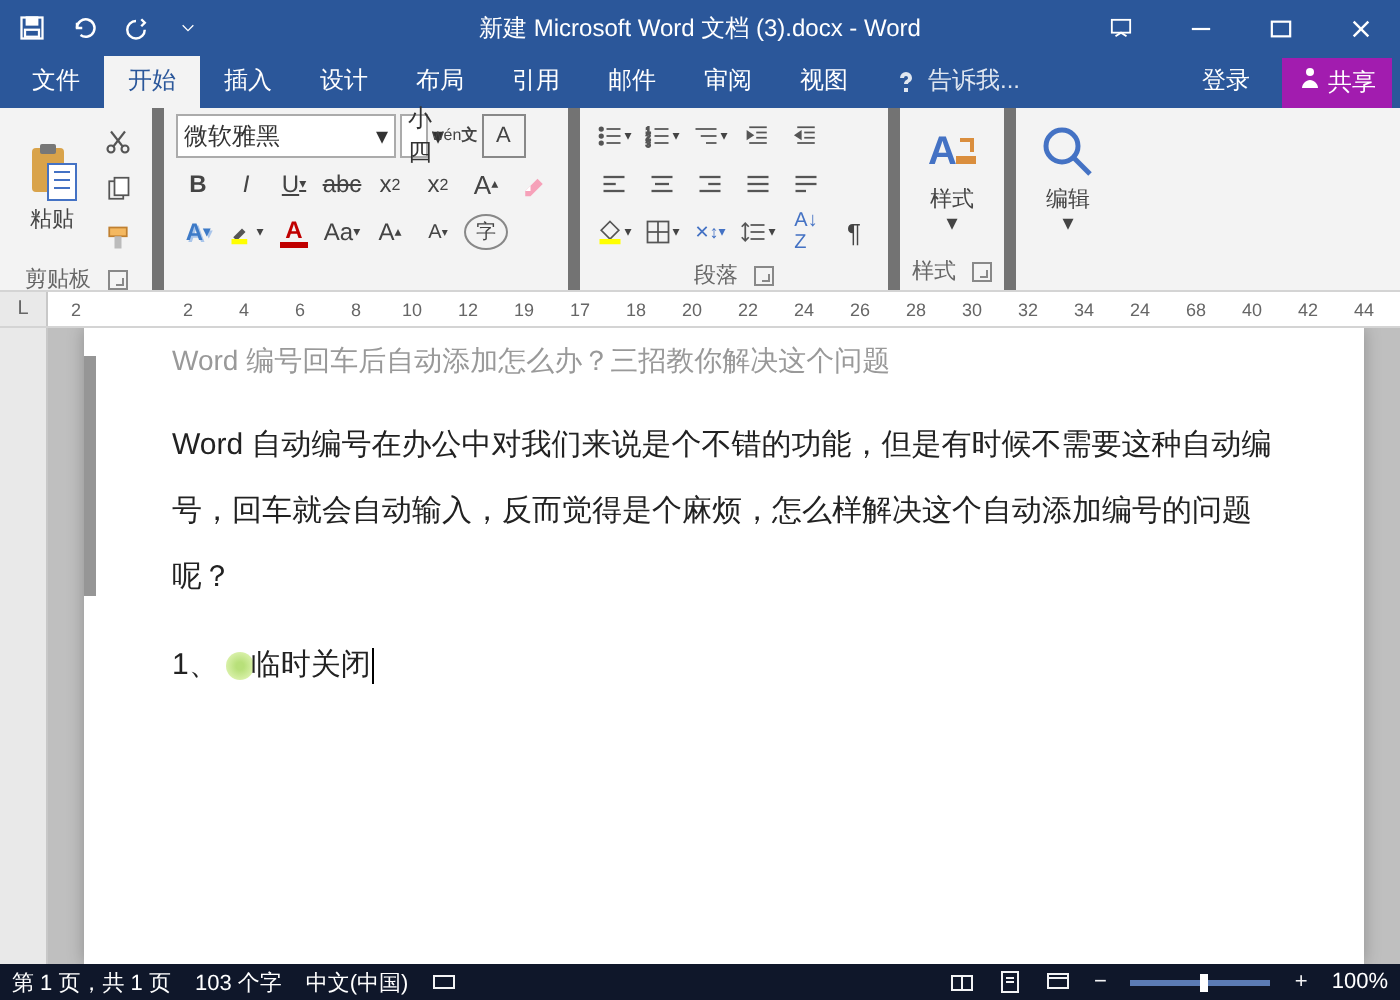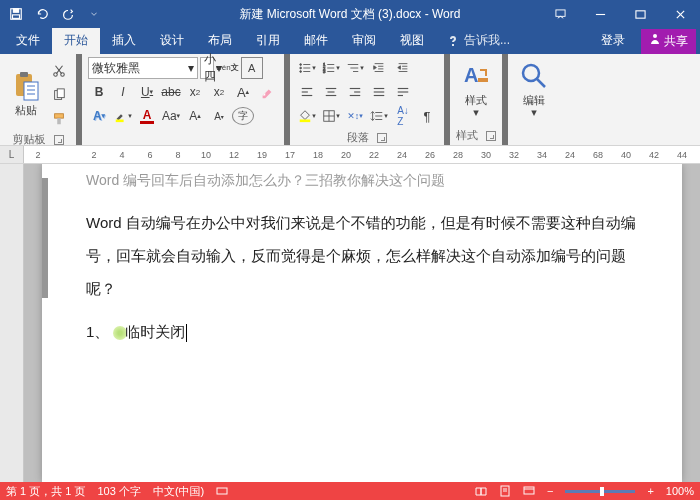--- a/index.html
+++ b/index.html
@@ -41,21 +41,21 @@
 .hruler .ticks span{width:28px;text-align:center}
 .doc-area{height:318px;display:flex;background:#bfbfbf;overflow:hidden}
 .vruler{width:24px;background:#e9e9e9;border-right:1px solid #c8c8c8}
 .page-wrap{flex:1;overflow:hidden;display:flex;justify-content:center;padding-top:0}
 .page{width:640px;background:#fff;box-shadow:0 0 8px rgba(0,0,0,.25);padding:8px 44px 40px 44px;position:relative}
 .cut{color:#999;font-size:14px;overflow:hidden;white-space:nowrap;height:16px}
 .para{font-size:15px;color:#222;line-height:2.2;margin-top:18px}
 .listitem{font-size:15px;color:#222;margin-top:18px;display:flex;align-items:center}
 .cursor{display:inline-block;width:1px;height:18px;background:#000;vertical-align:middle;margin-left:1px}
 .highlight{display:inline-block;width:14px;height:14px;background:radial-gradient(circle,#b8e07a 20%,#d8f0a8 70%,transparent);border-radius:50%;margin:0 -2px 0 4px;vertical-align:-2px}
-.statusbar{height:18px;background:#ef4444;color:#fff;display:flex;align-items:center;font-size:11px;padding:0 6px;gap:12px}
+.statusbar{height:18px;background:#0f172a;color:#fff;display:flex;align-items:center;font-size:11px;padding:0 6px;gap:12px}
 .statusbar .sep{flex:1}
 .sbtn{display:flex;align-items:center;gap:3px;opacity:.95}
 .sbtn svg{width:12px;height:12px}
 .zoomslider{width:70px;height:3px;background:#5b7bb4;position:relative}
 .zoomslider::after{content:"";position:absolute;left:50%;top:-3px;width:4px;height:9px;background:#fff}
 .bold{font-weight:bold}
 .ital{font-style:italic}
 .udl{text-decoration:underline}
 .strike{text-decoration:line-through}
 .hidden-border{position:absolute;left:0;top:14px;width:6px;height:120px;background:#969696}

